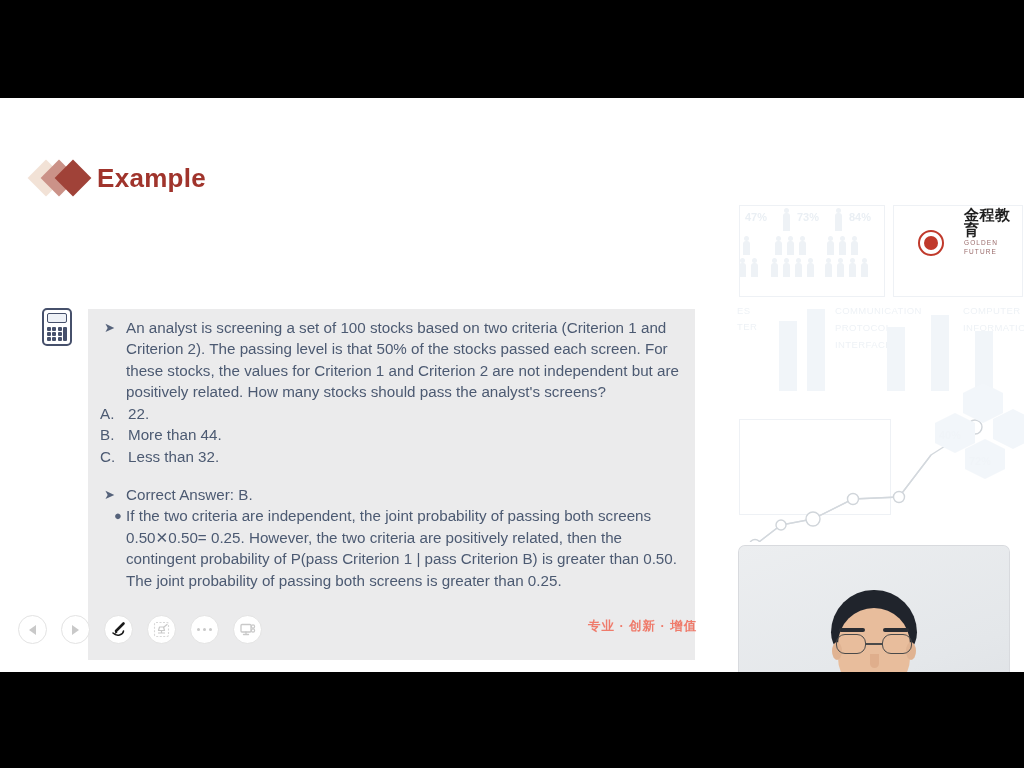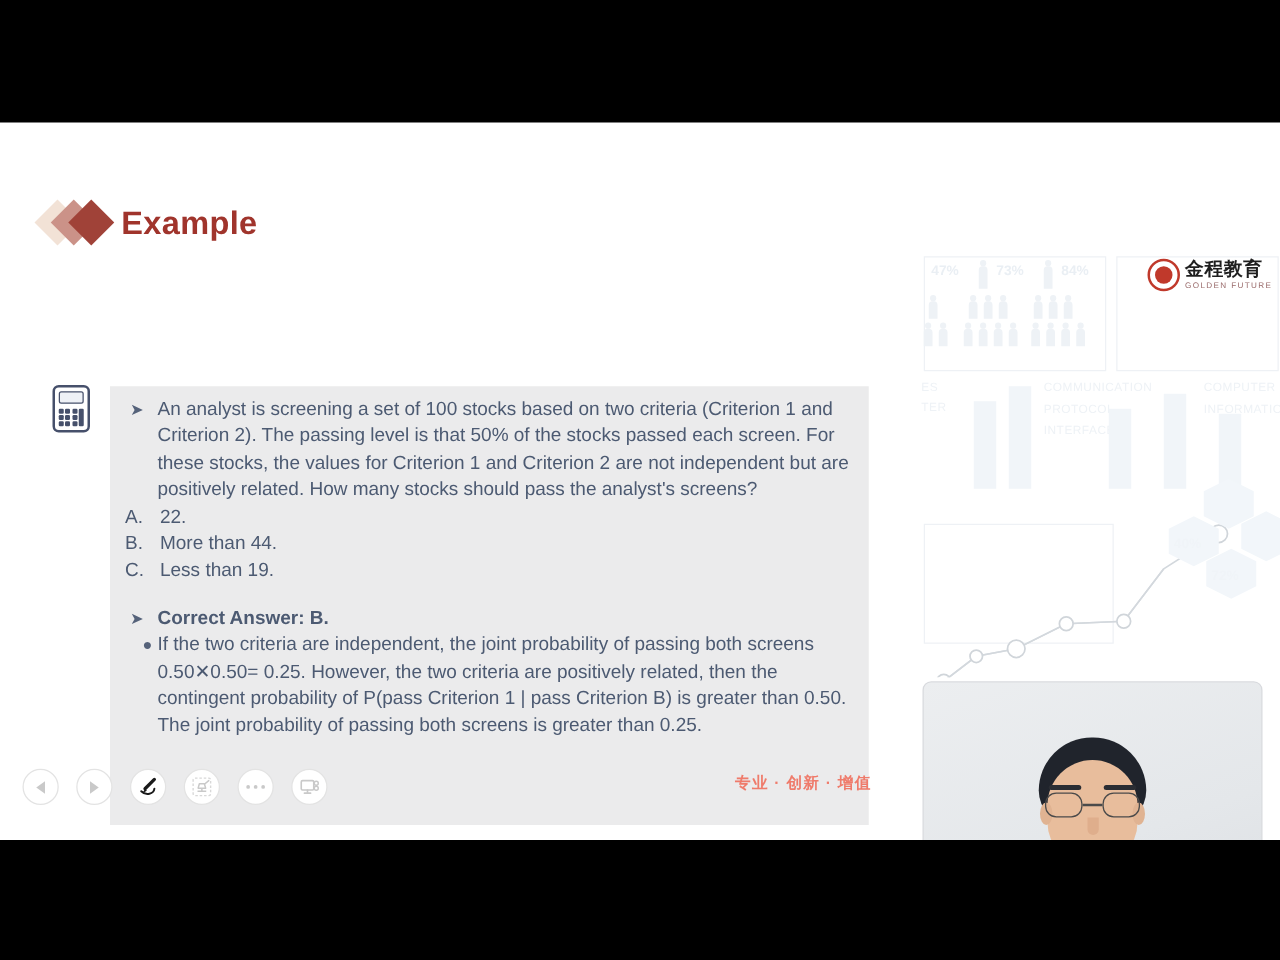--- a/index.html
+++ b/index.html
@@ -38,42 +38,42 @@
   #calc-icon .keys i.tall { grid-row:span 3; grid-column:4; }
 
   
   #content-box { position:absolute; left:88px; top:212px; width:607px; height:351px;
                  background:#ebebec; padding:8px 14px 10px 12px; }
   .blk { display:flex; }
   .mark { flex:0 0 auto; color:#55627a; }
   .mark.arrow { width:26px; font-size:13px; line-height:21px; padding-left:4px; }
   .mark.dot   { width:26px; font-size:13px; line-height:21px; padding-left:14px; }
   .body-text { color:#4c5a72; font-size:15.2px; line-height:21.4px; }
-  .body-text.bold { font-weight:bold; }
+  .body-text.bold { font-weight:normal; }
   .opts { margin-top:0px; }
   .opt { display:flex; color:#4c5a72; font-size:15.2px; line-height:21.8px; }
   .opt .lab { flex:0 0 28px; }
   .gap { height:16px; }
 
   
   #deco { position:absolute; left:735px; top:100px; width:289px; height:345px;
           background:#fff; overflow:hidden; }
   #deco .card { position:absolute; border:1px solid #eef1f5; background:#fff; }
   .pct { position:absolute; font-size:11px; color:#eaeff4; font-weight:bold; }
   .person { position:absolute; background:#eef2f6; width:7px; border-radius:3px 3px 0 0; }
   .person::after { content:''; position:absolute; left:1px; top:-5px; width:5px; height:5px;
                    border-radius:50%; background:#eef2f6; }
   .wordlbl { position:absolute; font-size:9.5px; color:#eef2f6; letter-spacing:.4px; }
   .vbar { position:absolute; background:#f1f5f9; }
   #deco svg { position:absolute; left:0; top:0; }
   .hexlbl { position:absolute; font-size:11px; color:#f0f4f8; font-weight:bold; }
 
   
   #logo { position:absolute; left:918px; top:110px; display:flex; align-items:flex-end;
-          z-index:5; }
+          z-index:5;gap:16px; }
   #logo .seal { width:26px; height:26px; border-radius:50%; background:#fff;
                 border:2px solid #c0392b; position:relative; flex:0 0 auto; }
   #logo .seal::after { content:''; position:absolute; left:4px; top:4px; right:4px; bottom:4px;
                        border-radius:50%; background:#c0392b; }
   #logo .txt { margin-left:4px; }
   #logo .cn { font-size:15px; font-weight:bold; color:#1f1f1f; line-height:15px;
               letter-spacing:.5px; }
   #logo .en { font-size:6.5px; color:#9a6b6b; letter-spacing:1.1px; line-height:9px;
               margin-top:1px; }
 
@@ -170,21 +170,21 @@
         <div class="opt">
           <div class="lab">A.</div>
           <div>22.</div>
         </div>
         <div class="opt">
           <div class="lab">B.</div>
           <div>More than 44.</div>
         </div>
         <div class="opt">
           <div class="lab">C.</div>
-          <div>Less than 19.</div>
+          <div>Less than 32.</div>
         </div>
       </div>
 
       <div class="gap"></div>
 
       <div class="blk">
         <div class="mark arrow">➤</div>
         <div class="body-text bold">Correct Answer: B.</div>
       </div>
 

